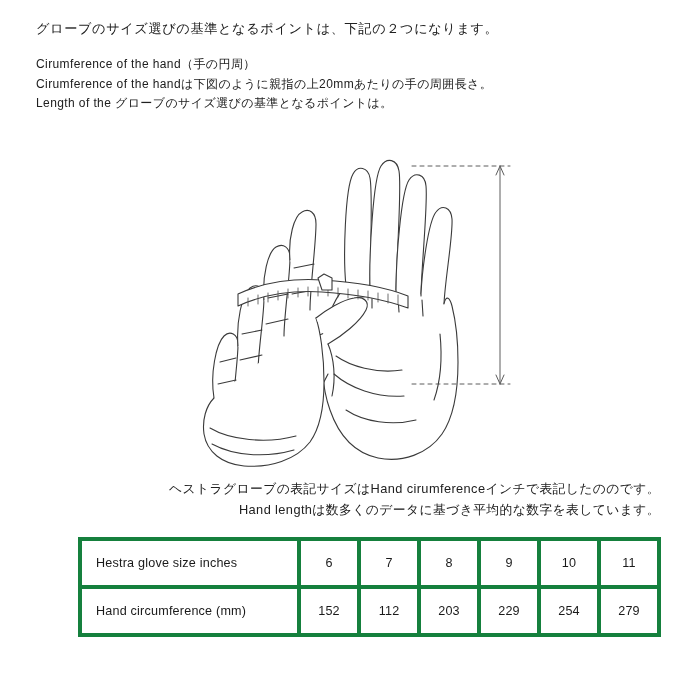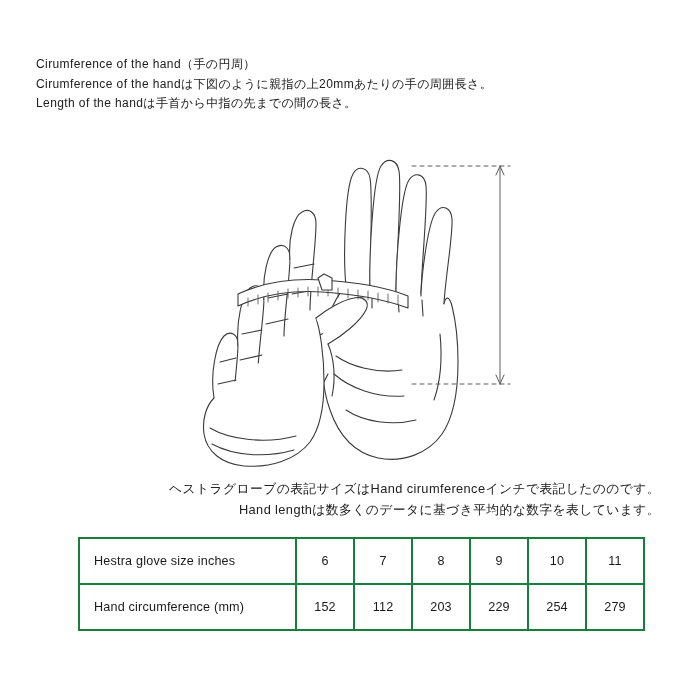--- a/index.html
+++ b/index.html
@@ -80,46 +80,49 @@
     left: 78px;
     top: 537px;
     width: 524px;
   }
   table.sizes {
     border-collapse: collapse;
     width: 524px;
     table-layout: fixed;
   }
   table.sizes td {
-    border: 2px solid #15803d;
+    border: 4px solid #15803d;
     height: 42px;
     font-size: 12.6px;
     color: #1a1a1a;
     letter-spacing: 0.2px;
   }
   table.sizes td.label {
     text-align: left;
     padding-left: 14px;
     width: 200px;
   }
   table.sizes td.val {
     text-align: center;
     width: 54px;
   }
 </style>
 </head>
 <body>
 
 <div class="page">
 
+  <div class="intro">
+    <div class="intro-line">グローブのサイズ選びの基準となるポイントは、下記の２つになります。</div>
+  </div>
 
   <div class="block2">
     <div class="intro-line">Cirumference of the hand（手の円周）</div>
     <div class="intro-line">Cirumference of the handは下図のように親指の上20mmあたりの手の周囲長さ。</div>
-    <div class="intro-line">Length of the handは手首から中指の先までの間の長さ。</div>
+    <div class="intro-line">Length of the グローブのサイズ選びの基準となるポイントは。</div>
   </div>
 
   <div class="figure">
     <svg width="400" height="320" viewBox="0 0 400 320" fill="none" xmlns="http://www.w3.org/2000/svg" stroke="#3a3a3a" stroke-width="1.1" stroke-linecap="round" stroke-linejoin="round">
 
       <g>
 
         <path d="M196 138 C193 110 195 40 203 26 C208 17 218 19 220 30 C223 46 220 120 220 142" fill="#ffffff"></path>
 
         <path d="M220 140 C219 108 223 30 231 18 C237 9 247 11 249 23 C252 41 246 118 246 144" fill="#ffffff"></path>

